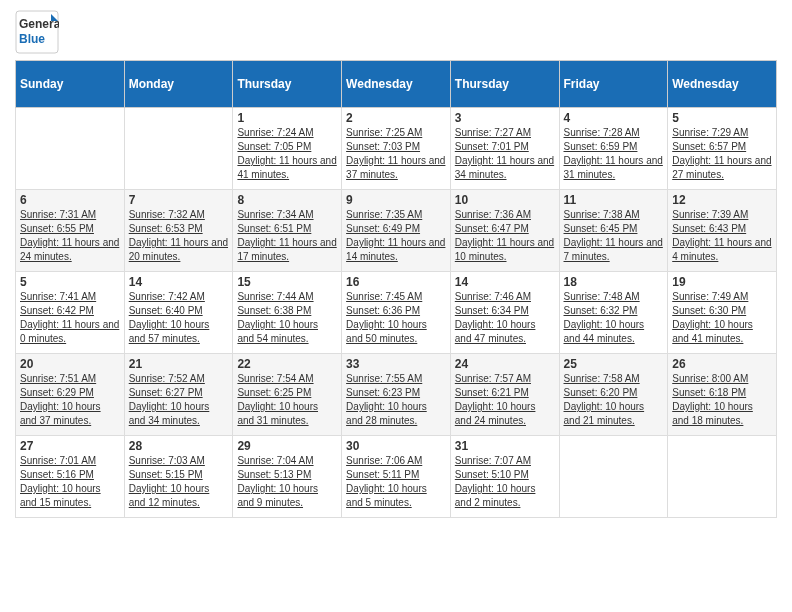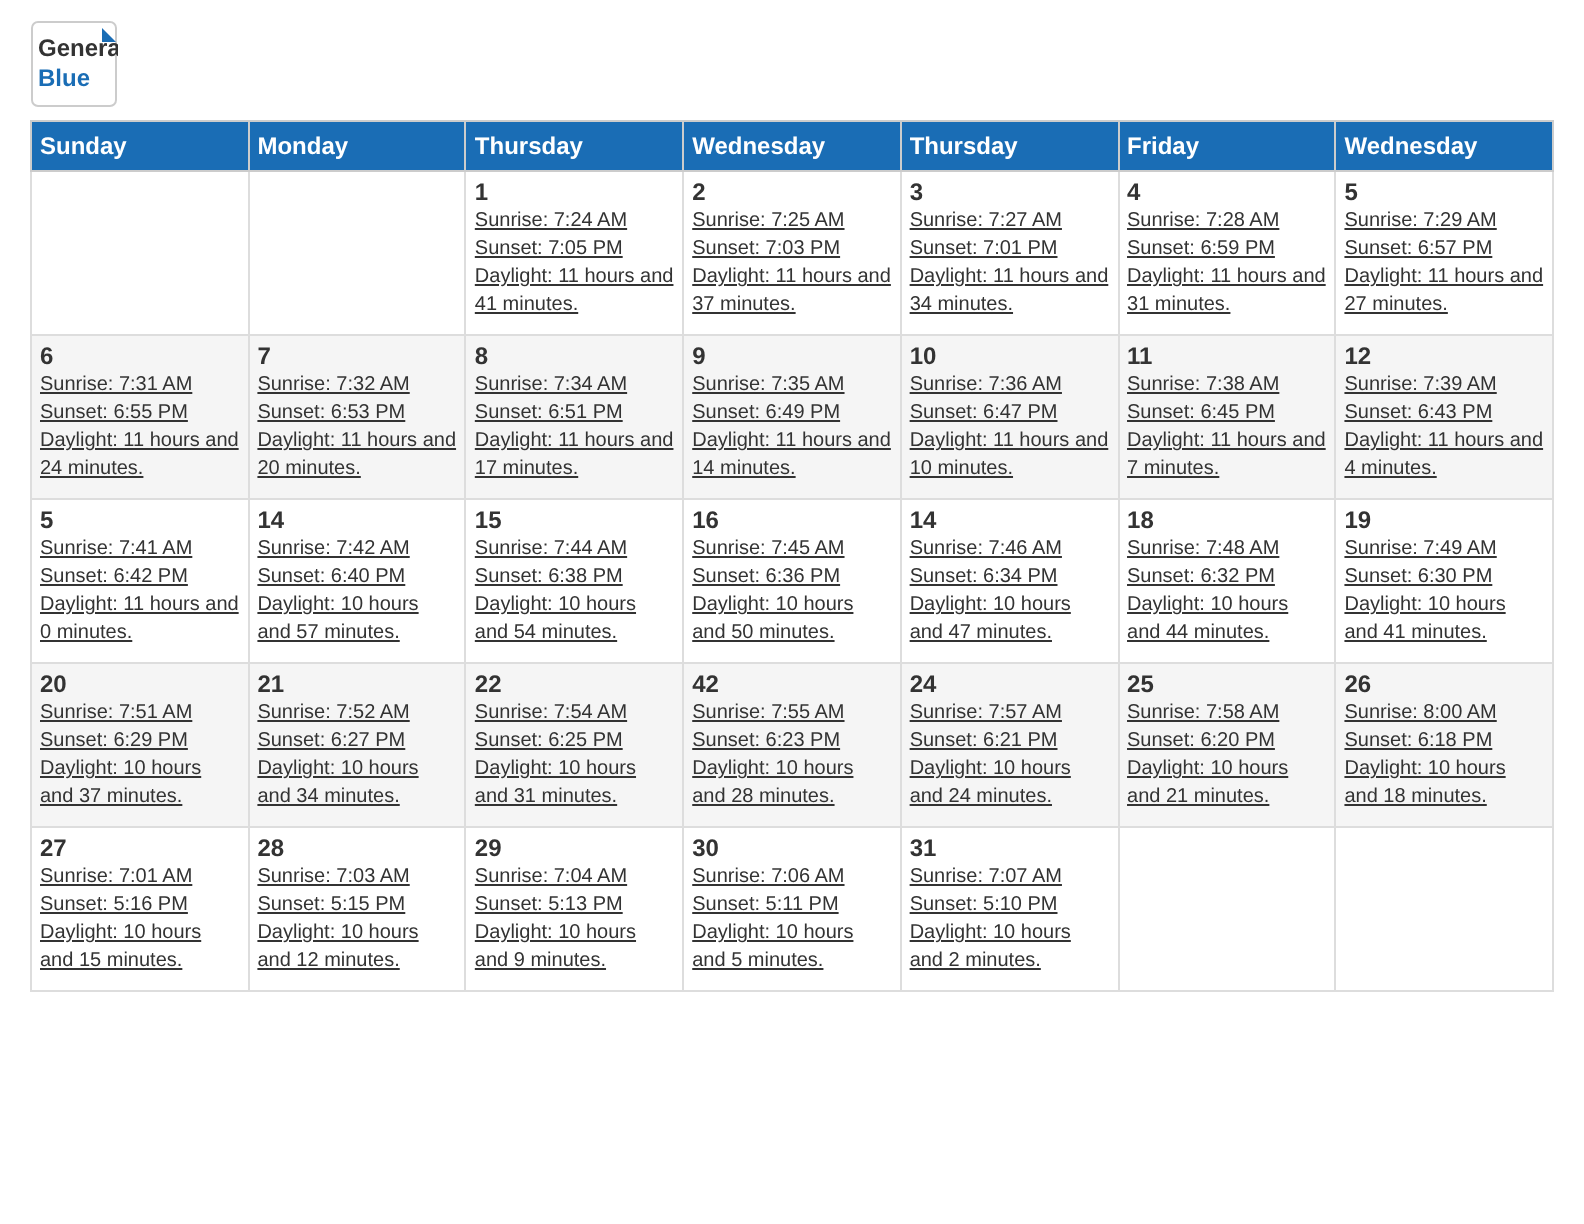--- a/index.html
+++ b/index.html
@@ -42,21 +42,21 @@
     .calendar-table {
       width: 100%;
       border-collapse: collapse;
       table-layout: fixed;
     }
     .calendar-table th {
       background: #1a6db5;
       color: #fff;
       font-size: 12px;
       font-weight: bold;
-      padding: 5px 4px;
+      padding: 16px 4px;
       text-align: left;
       border: 1px solid #ccc;
       margin-top: 13px;
     }
     .calendar-table td {
       vertical-align: top;
       border: 1px solid #ddd;
       padding: 3px 4px;
       font-size: 10px;
       color: #333;
@@ -206,21 +206,21 @@
       </td>
           <td>
         <span class="day-number">21</span>
         <span class="day-info">Sunrise: 7:52 AM<br>Sunset: 6:27 PM<br>Daylight: 10 hours and 34 minutes.</span>
       </td>
           <td>
         <span class="day-number">22</span>
         <span class="day-info">Sunrise: 7:54 AM<br>Sunset: 6:25 PM<br>Daylight: 10 hours and 31 minutes.</span>
       </td>
           <td>
-        <span class="day-number">42</span>
+        <span class="day-number">33</span>
         <span class="day-info">Sunrise: 7:55 AM<br>Sunset: 6:23 PM<br>Daylight: 10 hours and 28 minutes.</span>
       </td>
           <td>
         <span class="day-number">24</span>
         <span class="day-info">Sunrise: 7:57 AM<br>Sunset: 6:21 PM<br>Daylight: 10 hours and 24 minutes.</span>
       </td>
           <td>
         <span class="day-number">25</span>
         <span class="day-info">Sunrise: 7:58 AM<br>Sunset: 6:20 PM<br>Daylight: 10 hours and 21 minutes.</span>
       </td>

